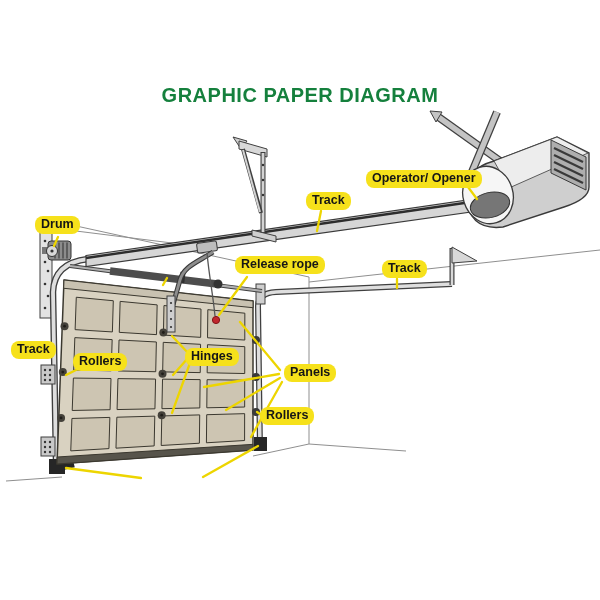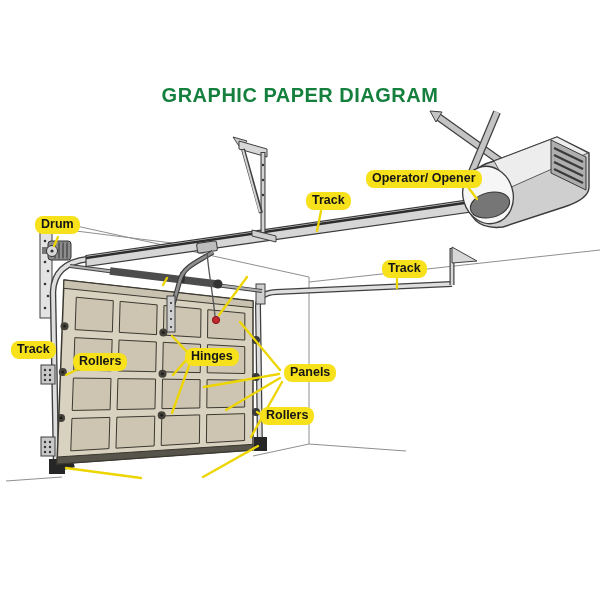--- a/index.html
+++ b/index.html
@@ -240,18 +240,19 @@
       <line class="pointer" x1="263" y1="416" x2="257" y2="412"></line>
       <line class="pointer" x1="141" y1="478" x2="66" y2="468"></line>
       <line class="pointer" x1="203" y1="477" x2="258" y2="446"></line>
     </g>
   </svg>
 
   <div class="label" style="left:35px;top:216px">Drum</div>
   <div class="label" style="left:366px;top:170px">Operator/ Opener</div>
   <div class="label" style="left:306px;top:192px">Track</div>
   <div class="label" style="left:382px;top:260px">Track</div>
+  <div class="label" style="left:235px;top:256px">Release rope</div>
   <div class="label" style="left:11px;top:341px">Track</div>
   <div class="label" style="left:73px;top:353px">Rollers</div>
   <div class="label" style="left:185px;top:348px">Hinges</div>
   <div class="label" style="left:284px;top:364px">Panels</div>
   <div class="label" style="left:260px;top:407px">Rollers</div>
 </div>
 
 </body></html>

